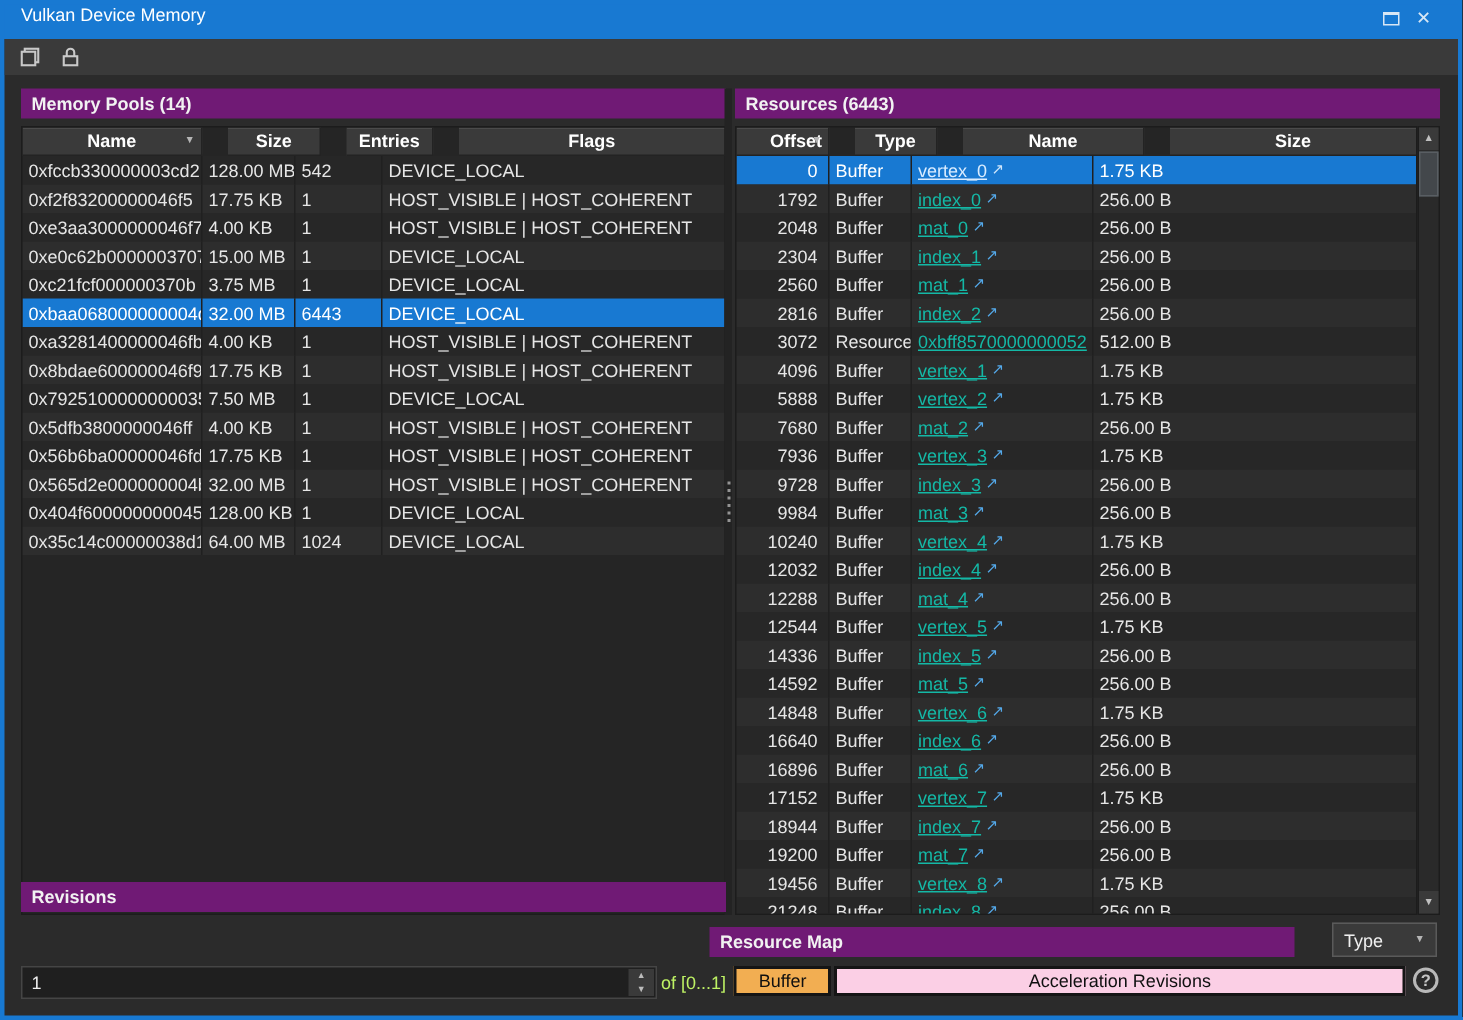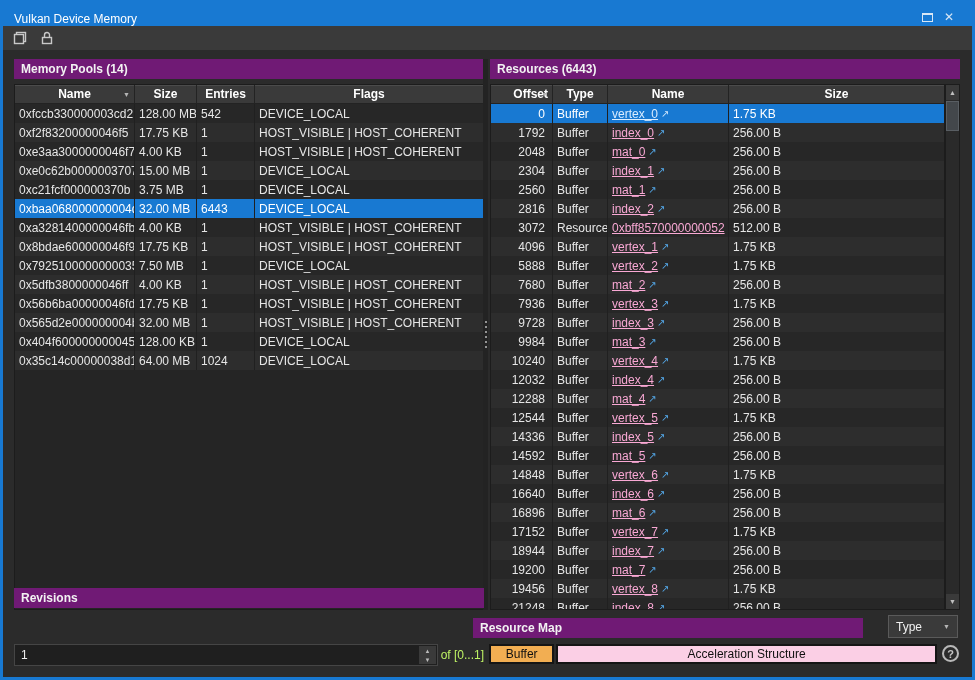--- a/index.html
+++ b/index.html
@@ -1,21 +1,21 @@
 <!DOCTYPE html>
 <html><head>
 <meta charset="utf-8">
 <style>
   * { margin:0; padding:0; box-sizing:border-box; }
   html,body { width:975px; height:680px; background:#1b1b1b; }
   body { font-family:"Liberation Sans","DejaVu Sans",sans-serif; font-size:12px; color:#e6e6e6; }
 
   .window { position:relative; width:975px; height:680px; background:#1879d2; overflow:hidden; }
   .titlebar { position:absolute; left:3px; top:3px; right:3px; height:23px; background:#1879d2;
-              display:flex; align-items:flex-end; padding:0 12px 0 11px; color:#fff; }
+              display:flex; align-items:flex-start; padding:0 12px 0 11px; color:#fff; }
   .titlebar .title { flex:1; font-size:12px; }
   .tb-btn { width:22px; height:18px; display:flex; align-items:center; justify-content:center; color:#d8e7f5; }
   .max-glyph { width:11px; height:9px; border:1px solid #d8e7f5; border-top:2px solid #d8e7f5; }
   .close-glyph { font-size:12px; line-height:1; color:#d8e7f5; }
 
   .app { position:absolute; left:3px; top:26px; width:969px; height:651px; background:#2b2b2b; overflow:hidden; }
 
   .toolbar { position:absolute; left:0; top:0; width:969px; height:24px; background:#3a3a3a;
              display:flex; align-items:center; gap:9px; padding-left:8px; }
   .tool-icon { width:18px; height:18px; display:flex; align-items:center; justify-content:center; }
@@ -24,42 +24,42 @@
                     display:flex; align-items:center; padding-left:7px; }
   .sh-left  { left:11px;  top:33px; width:470px; }
   .sh-right { left:487px; top:33px; width:470px; }
   .sh-rev   { left:11px;  top:562px; width:470px; }
   .sh-map   { left:470px; top:592px; width:390px; }
 
   .table { position:absolute; top:58px; height:526px; background:#252525; border:1px solid #1c1c1c; overflow:hidden; }
   .table-pools { left:11px; width:470px; }
   .table-res   { left:487px; width:455px; }
 
-  .thead { display:flex; height:19px; }
+  .thead { display:flex; height:19px;gap:17px; }
   .thcell { position:relative; background:#3a3a3a; box-shadow:inset 0 1px 0 #4b4b4b;
             border-right:1px solid #232323; border-bottom:1px solid #232323;
             display:flex; align-items:center; justify-content:center; font-weight:bold; color:#fff; }
   .thcell:last-child { border-right:none; }
   .sort { position:absolute; right:4px; top:50%; transform:translateY(-50%); font-size:7px; color:#b5b5b5; }
 
   .trow { display:flex; height:19px; background:#272727; }
   .trow.alt { background:#2d2d2d; }
   .trow.selected { background:#1879d2; color:#fff; }
   .tcell { border-right:1px solid #202020; display:flex; align-items:center; padding:0 4px;
            overflow:hidden; white-space:nowrap; }
   .tcell:last-child { border-right:none; }
 
   
   .pc-name { width:120px; } .pc-size { width:62px; } .pc-entries { width:58px; } .pc-flags { flex:1; }
   
   .rc-offset { width:62px; justify-content:flex-end; padding-right:7px; }
   .rc-type { width:55px; } .rc-name { width:121px; } .rc-size { flex:1; }
   .thcell.rc-offset { justify-content:flex-end; padding-right:4px; }
 
-  .res-link { color:#f9a8d4; text-decoration:underline; }
+  .res-link { color:#14b8a6; text-decoration:underline; }
   .trow.selected .res-link { color:#d9ecff; }
   .goto-arrow { color:#54a9ea; font-size:10px; margin-left:3px; text-decoration:none; }
   .trow.selected .goto-arrow { color:#cfe6fb; }
 
   .splitter { position:absolute; left:480px; top:33px; width:5px; height:551px; background:#232323;
               display:flex; flex-direction:column; align-items:center; justify-content:center; gap:3px; }
   .splitter i { width:2px; height:2px; background:#949494; }
 
   .scrollbar { position:absolute; left:942px; top:58px; width:15px; height:526px;
                background:#2a2a2a; border:1px solid #1c1c1c; }
@@ -528,18 +528,18 @@
 
     <div class="section-header sh-map">
       <span>Resource Map</span>
     </div>
     <div class="type-select">
       <span>Type</span>
       <span class="caret">▼</span>
     </div>
     <div class="map-bar" id="map-bar">
         <div class="map-seg" style="width: 14.6%; background: rgb(242, 174, 82);">Buffer</div>
-        <div class="map-seg" style="width: 84.9%; background: rgb(251, 207, 229);">Acceleration Structure</div>
+        <div class="map-seg" style="width: 84.9%; background: rgb(251, 207, 229);">Acceleration Revisions</div>
       </div>
     <div class="help-icon">?</div>
 
   </div>
 </div>
 
 </body></html>

